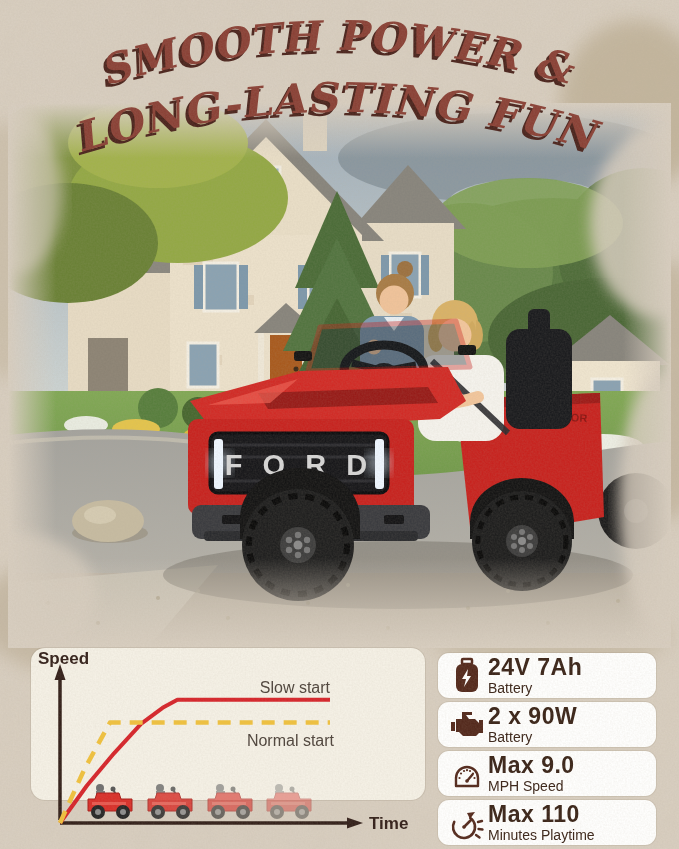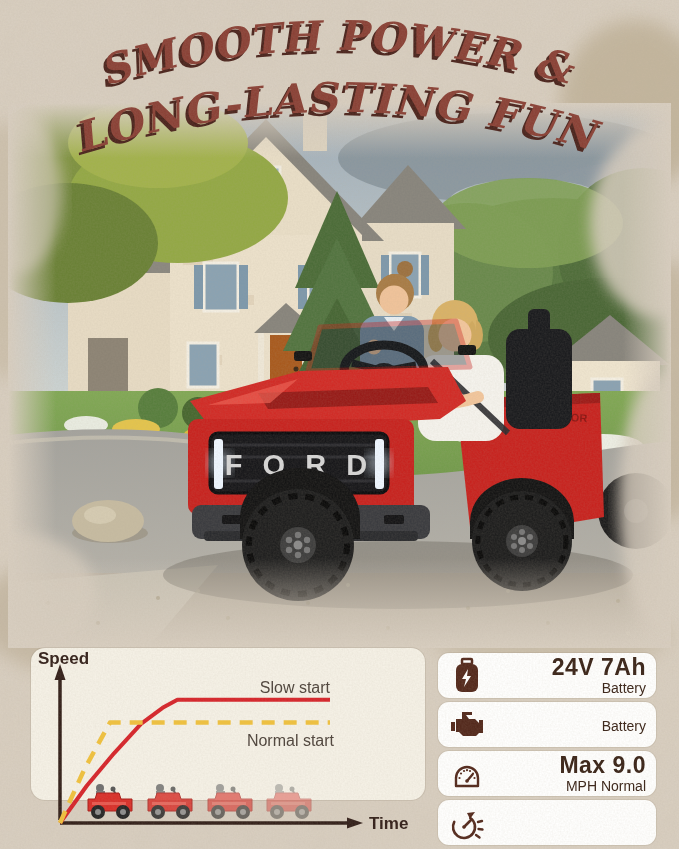--- a/index.html
+++ b/index.html
@@ -11,21 +11,21 @@
   
   .chart-panel{position:absolute;left:31px;top:648px;width:394px;height:152px;
     background:#f5f1e6;border-radius:14px;box-shadow:0 0 0 1px rgba(120,105,85,.15)}
   .chart-panel svg{display:block}
   
   .badges{position:absolute;left:438px;top:653px;width:218px}
   .badge{height:45px;margin-bottom:4px;background:#fffffe;border-radius:11px;
     display:flex;align-items:center;padding:0 6px 0 8px;box-sizing:border-box;
     box-shadow:0 0 0 1px rgba(120,105,85,.12)}
   .bicon{width:42px;height:40px;flex:0 0 42px;display:flex;align-items:center;justify-content:center}
-  .btxt{flex:1;text-align:right;line-height:1;padding-right:4px}
+  .btxt{flex:1;text-align:left;line-height:1;padding-right:4px}
   .btitle{font-size:23px;font-weight:bold;color:#3a2418;letter-spacing:.5px}
   .bsub{font-size:14px;color:#3a2418;margin-top:2px}
   .title-svg text{font-family:"DejaVu Serif",serif;font-weight:bold;font-style:italic;
     font-size:41px;letter-spacing:1px}
   .chart-label{font-family:"Liberation Sans",sans-serif}
 </style>
 </head>
 <body>
 
 <svg class="layer" width="679" height="849">
@@ -402,20 +402,21 @@
   <div class="badge">
     <span class="bicon">
       <svg viewBox="0 0 34 38" width="34" height="38">
         <rect x="1" y="16" width="4" height="9" fill="#53291c"></rect>
         <rect x="29" y="14" width="4" height="13" fill="#53291c"></rect>
         <path d="M6,13 h6 v-4 h4 l3,4 h6 l4,4 v10 l-3,3 h-13 l-4,-4 h-3 z" fill="#53291c"></path>
         <rect x="12" y="6" width="10" height="3" fill="#53291c"></rect>
       </svg>
       </span>
     <div class="btxt">
+      <div class="btitle">2 x 90W</div>
       <div class="bsub">Battery</div>
     </div>
   </div>
   <div class="badge">
     <span class="bicon">
       <svg viewBox="0 0 32 38" width="32" height="38">
         <path d="M5,31 v-8 a11,11 0 0 1 22,0 v8 z" fill="none" stroke="#53291c" stroke-width="2.4" stroke-linejoin="round"></path>
         <g fill="#53291c">
           <circle cx="8.5" cy="23" r="1.1"></circle>
             <circle cx="10" cy="18.5" r="1.1"></circle>
@@ -424,35 +425,39 @@
             <circle cx="19" cy="16" r="1.1"></circle>
             <circle cx="22" cy="18.5" r="1.1"></circle>
           <circle cx="23.5" cy="23" r="1.1"></circle>
         </g>
         <line x1="16" y1="26" x2="21.5" y2="19.5" stroke="#53291c" stroke-width="2.4" stroke-linecap="round"></line>
         <circle cx="16" cy="26" r="1.8" fill="#53291c"></circle>
       </svg>
       </span>
     <div class="btxt">
       <div class="btitle">Max 9.0</div>
-      <div class="bsub">MPH Normal</div>
+      <div class="bsub">MPH Speed</div>
     </div>
   </div>
   <div class="badge">
     <span class="bicon">
       <svg viewBox="0 0 34 38" width="34" height="38">
         <circle cx="14" cy="23" r="11" fill="none" stroke="#53291c" stroke-width="2.6" stroke-dasharray="50 19" transform="rotate(-55 14 23)" stroke-linecap="round"></circle>
         <polygon points="17,9 25,8 20,15" fill="#53291c"></polygon>
         <line x1="14" y1="23" x2="20.5" y2="16.5" stroke="#53291c" stroke-width="2.6" stroke-linecap="round"></line>
         <circle cx="14" cy="23" r="1.8" fill="#53291c"></circle>
         <line x1="28" y1="18" x2="32" y2="17" stroke="#53291c" stroke-width="2.4" stroke-linecap="round"></line>
         <line x1="28.5" y1="25" x2="32.5" y2="25.5" stroke="#53291c" stroke-width="2.4" stroke-linecap="round"></line>
         <line x1="26" y1="31" x2="29.5" y2="33.5" stroke="#53291c" stroke-width="2.4" stroke-linecap="round"></line>
       </svg>
       </span>
+    <div class="btxt">
+      <div class="btitle">Max 110</div>
+      <div class="bsub">Minutes Playtime</div>
+    </div>
   </div>
 </div>
 
 <svg class="layer" width="679" height="849" style="z-index:50">
   <filter id="grain">
       <feTurbulence type="fractalNoise" baseFrequency="0.6" numOctaves="2" seed="3" stitchTiles="stitch"></feTurbulence>
     <feColorMatrix values="0 0 0 0 0.45  0 0 0 0 0.39  0 0 0 0 0.30  0.6 0 0 0 -0.12"></feColorMatrix>
     </filter>
   <rect width="679" height="849" filter="url(#grain)" opacity="0.3"></rect>
 </svg>

